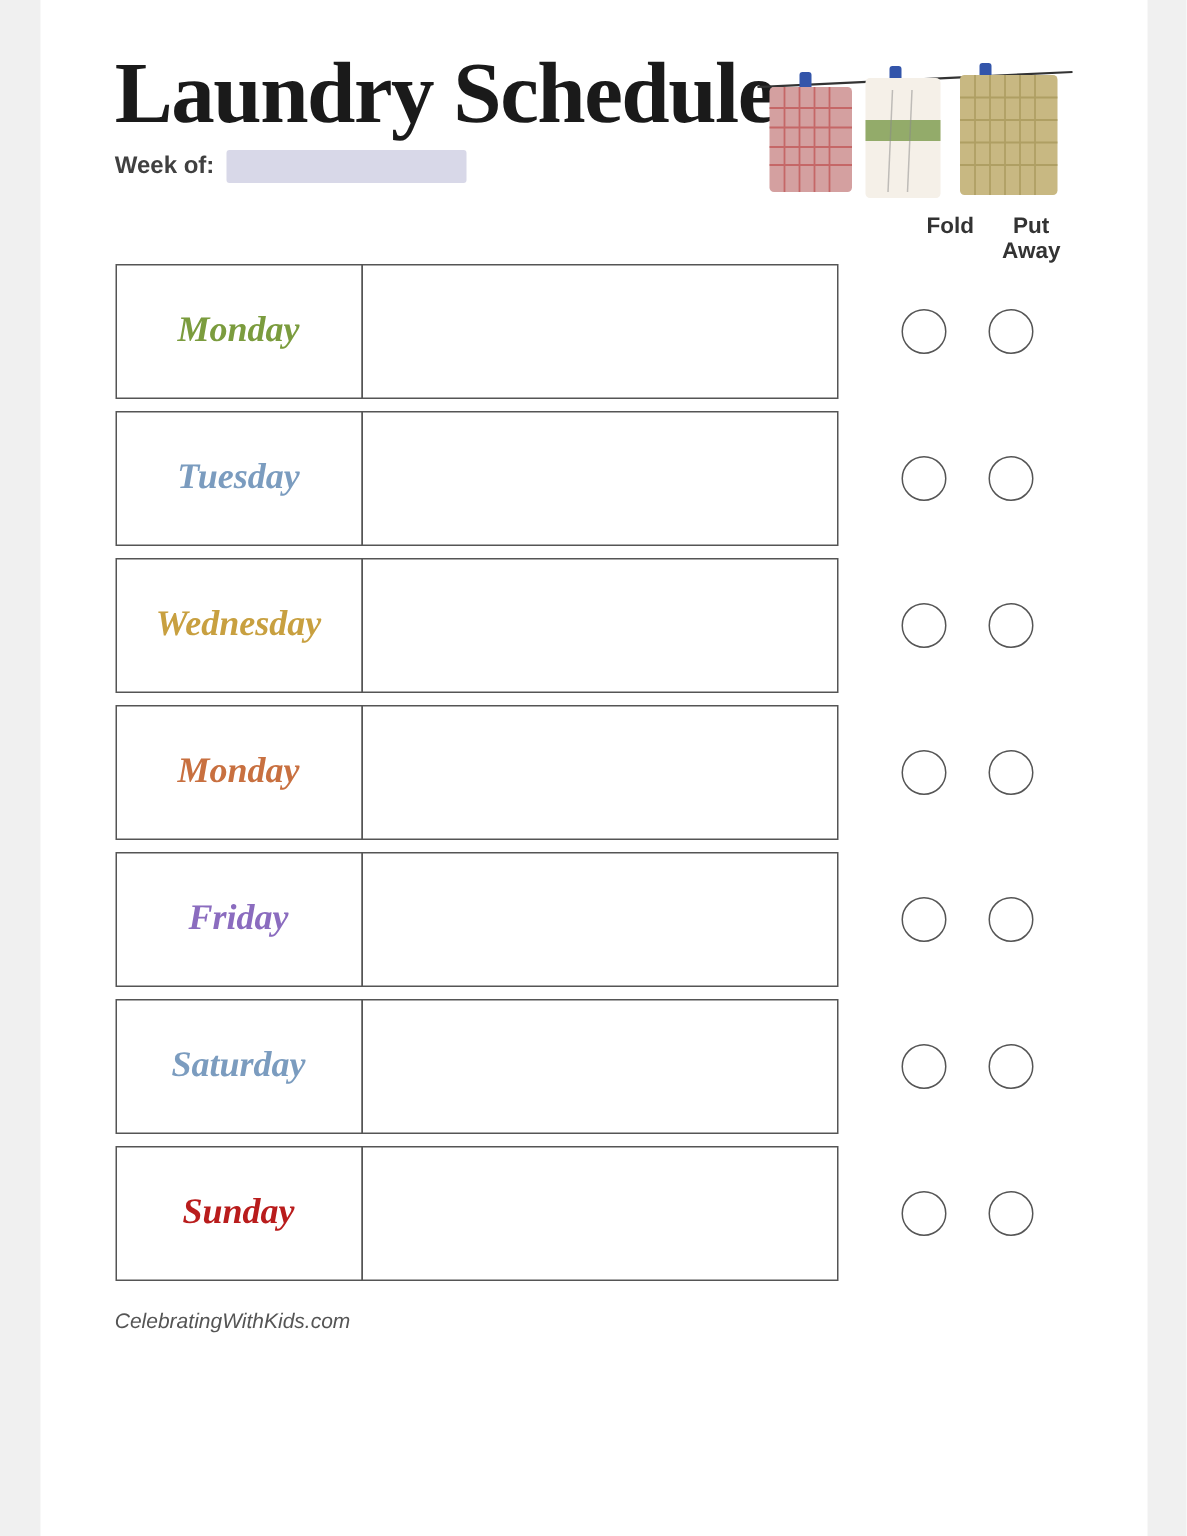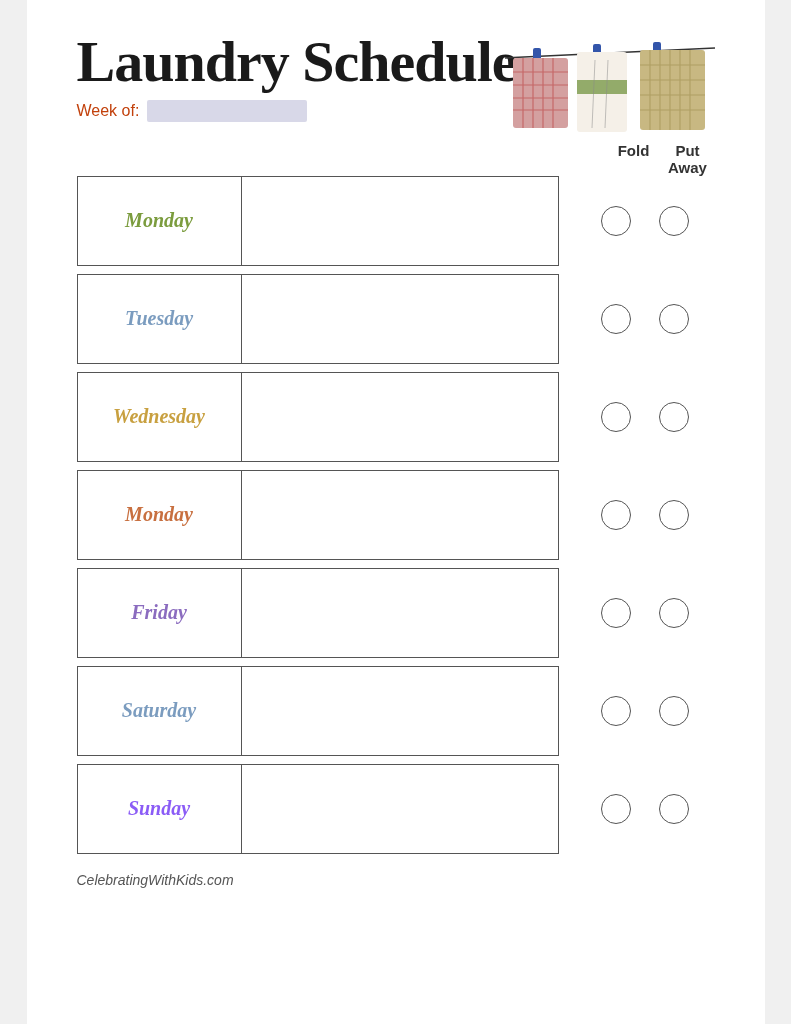--- a/index.html
+++ b/index.html
@@ -37,22 +37,22 @@
 
     .week-of-row {
       display: flex;
       align-items: center;
       margin-top: 6px;
       gap: 8px;
     }
 
     .week-of-label {
       font-size: 16px;
-      color: #c2410c;
-      font-weight: 400;
+      color: #404040;
+      font-weight: 700;
     }
 
     .week-of-input {
       width: 160px;
       height: 22px;
       background: #d8d8e8;
       border: none;
       border-radius: 2px;
     }
 
@@ -96,21 +96,21 @@
       width: 165px;
       min-height: 90px;
       border: 1.5px solid #555;
       display: flex;
       align-items: center;
       justify-content: center;
       flex-shrink: 0;
     }
 
     .day-label {
-      font-size: 20px;
+      font-size: 24px;
       font-weight: 700;
       font-style: italic;
       font-family: 'Georgia', serif;
       text-align: center;
     }
 
     .notes-cell {
       flex: 1;
       min-height: 90px;
       border: 1.5px solid #555;
@@ -143,21 +143,21 @@
       font-style: italic;
     }
 
     
     .monday-color { color: #7b9c3e; }
     .tuesday-color { color: #7b9cbf; }
     .wednesday-color { color: #c8a040; }
     .thursday-color { color: #c87040; }
     .friday-color { color: #8b6cbf; }
     .saturday-color { color: #7b9cbf; }
-    .sunday-color { color: #8b5cf6; }
+    .sunday-color { color: #b91c1c; }
   </style>
 </head>
 <body>
 
 <div class="page">
 
   <div class="header">
     <h1 class="title">Laundry Schedule</h1>
     <div class="week-of-row">
       <span class="week-of-label">Week of:</span>

